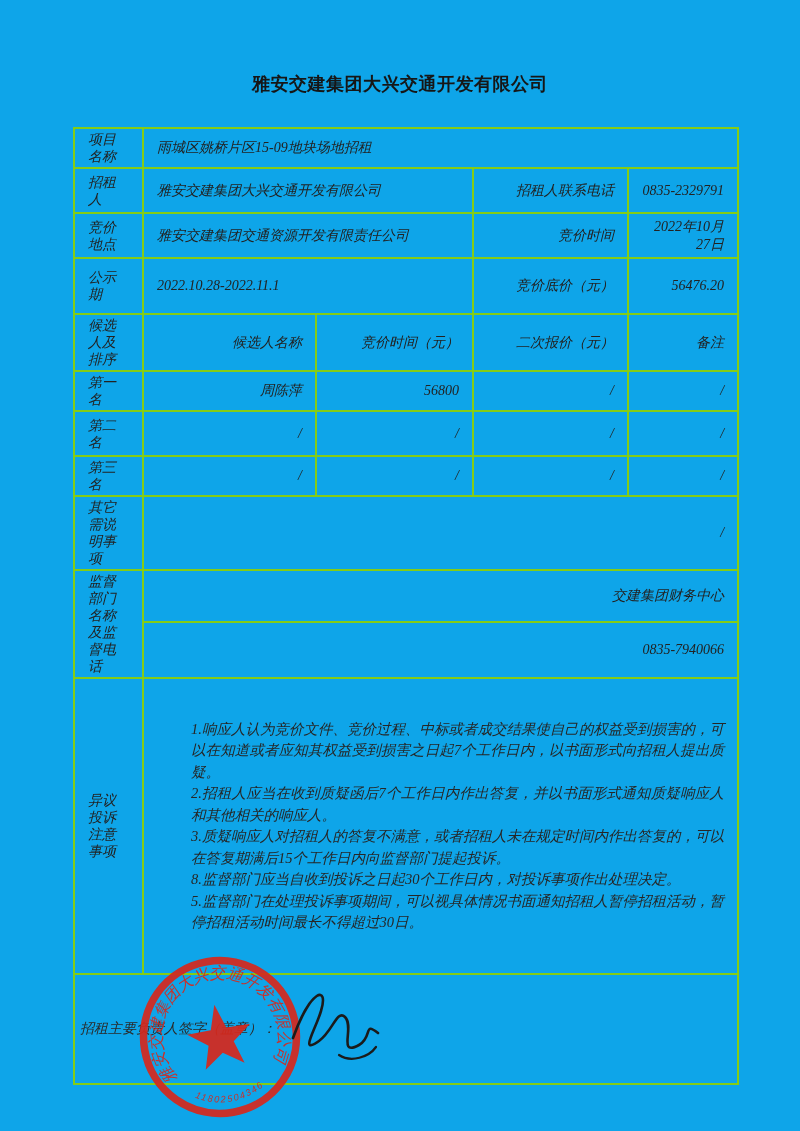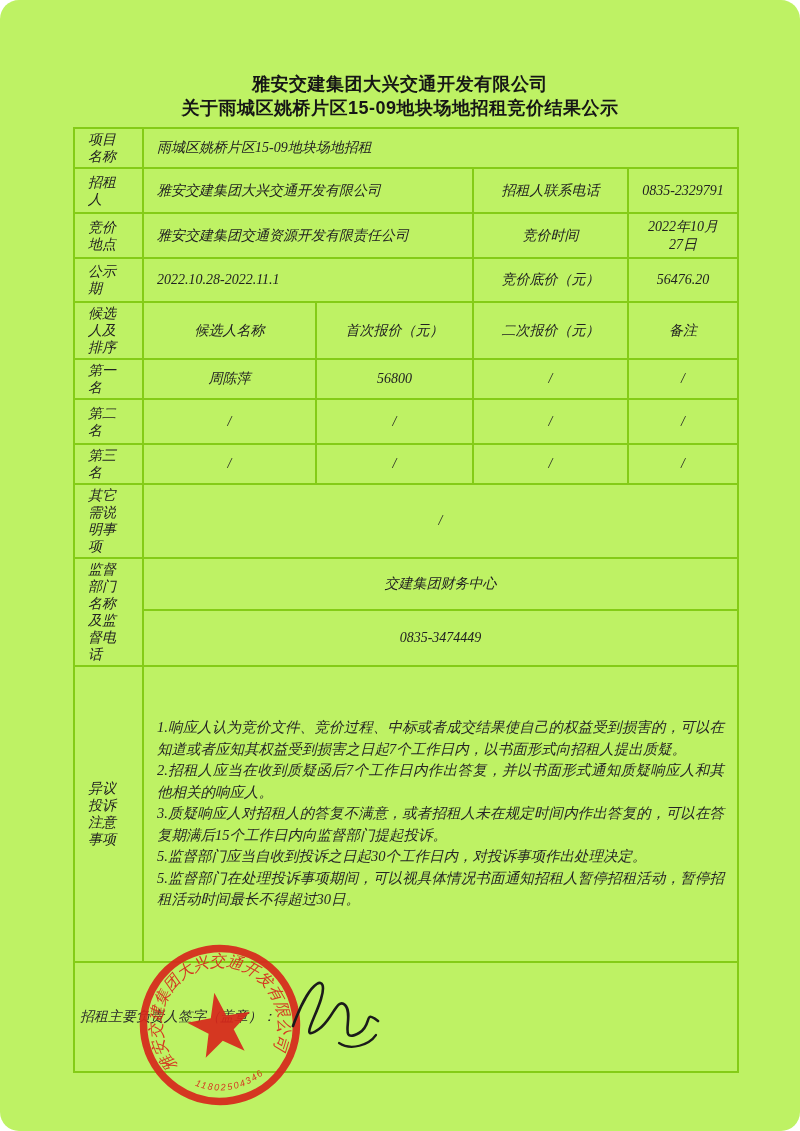--- a/index.html
+++ b/index.html
@@ -1,48 +1,47 @@
 <!DOCTYPE html>
 <html style="--seal-color: #d7281c;"><head>
 <meta charset="utf-8">
 <style>
   html,body { margin:0; padding:0; background:#fff; }
   .page {
-    position:relative; width:800px; height:1131px; background:#bef264;
+    position:relative; width:800px; height:1131px; background:#0ea5e9;
     font-family:"Liberation Serif","DejaVu Serif",serif; color:#1e1e1e;
     overflow:hidden;
-    border-radius:19px;
   }
   .title {
     position:absolute; top:72px; left:0; width:100%;
     text-align:center; font-weight:bold; font-size:18px; line-height:24px;
     font-family:"Liberation Sans","DejaVu Sans",sans-serif;
     color:#161616; letter-spacing:0.5px;
   }
   table.doc {
     position:absolute; left:73px; top:127px; width:664px;
     border-collapse:collapse; table-layout:fixed;
   }
   table.doc td {
     border:2px solid #84cc16; font-size:14px; padding:2px 13px;
     vertical-align:middle; color:#222; overflow:visible;font-style:italic;
   }
   td.lab  { text-align:left; padding-left:5px; line-height:17px; }
-  td.ctr  { text-align:center; }
+  td.ctr  { text-align:right; }
   td.lft  { text-align:left; padding-left:7px; }
   tr.r1  { height:40px; }  tr.r2  { height:45px; }
-  tr.r3  { height:45px; }  tr.r4  { height:44px; }
+  tr.r3  { height:45px; }  tr.r4  { height:56px; }
   tr.r5  { height:35px; }  tr.r6  { height:27px; }
   tr.r7  { height:45px; }  tr.r8  { height:36px; }
   tr.r9  { height:32px; }  tr.r10a{ height:37px; }
   tr.r10b{ height:40px; }  tr.r11 { height:296px; }
   tr.r12 { height:110px; }
   .objection-cell { padding:10px 8px 10px 8px; }
   .objection-item {
-    font-size:14.5px; line-height:21.5px; text-align:justify; color:#262626;
+    font-size:14.5px; line-height:21.5px; text-align:justify; color:#262626;margin-left:34px;
   }
   .sig-cell { position:relative; }
   .sig-label {
     position:absolute; left:5px; top:0; height:100%;
     display:flex; align-items:center; font-size:14px; color:#2a2a2a;
   }
   .seal {
     position:absolute; left:61px; top:-22px; width:168px; height:168px;
     transform:rotate(-10deg); opacity:0.92; pointer-events:none;
   }
@@ -52,21 +51,20 @@
     pointer-events:none;
   }
 </style>
 </head>
 <body>
 
 <div class="page">
 
   <div class="title">
     <div>雅安交建集团大兴交通开发有限公司</div>
-    <div>关于雨城区姚桥片区15-09地块场地招租竞价结果公示</div>
   </div>
 
   <table class="doc">
     <colgroup>
       <col style="width:69px">
         <col style="width:173px">
         <col style="width:157px">
       <col style="width:155px">
         <col style="width:110px">
     </colgroup>
@@ -89,21 +87,21 @@
       </tr>
       <tr class="r4">
         <td class="lab">公示期</td>
         <td class="lft" colspan="2">2022.10.28-2022.11.1</td>
         <td class="ctr">竞价底价（元）</td>
         <td class="ctr">56476.20</td>
       </tr>
       <tr class="r5">
         <td class="lab">候选人及排序</td>
         <td class="ctr">候选人名称</td>
-        <td class="ctr">首次报价（元）</td>
+        <td class="ctr">竞价时间（元）</td>
         <td class="ctr">二次报价（元）</td>
         <td class="ctr">备注</td>
       </tr>
       <tr class="r6">
         <td class="lab">第一名</td>
         <td class="ctr">周陈萍</td>
         <td class="ctr">56800</td>
         <td class="ctr">/</td>
         <td class="ctr">/</td>
       </tr>
@@ -123,29 +121,29 @@
       </tr>
       <tr class="r9">
         <td class="lab">其它需说明事项</td>
         <td class="ctr" colspan="4">/</td>
       </tr>
       <tr class="r10a">
         <td class="lab" rowspan="2">监督部门名称及监督电话</td>
         <td class="ctr" colspan="4">交建集团财务中心</td>
       </tr>
       <tr class="r10b">
-        <td class="ctr" colspan="4">0835-3474449</td>
+        <td class="ctr" colspan="4">0835-7940066</td>
       </tr>
       <tr class="r11">
         <td class="lab">异议投诉注意事项</td>
         <td class="objection-cell" colspan="4">
           <div class="objection-item">1.响应人认为竞价文件、竞价过程、中标或者成交结果使自己的权益受到损害的，可以在知道或者应知其权益受到损害之日起7个工作日内，以书面形式向招租人提出质疑。</div>
           <div class="objection-item">2.招租人应当在收到质疑函后7个工作日内作出答复，并以书面形式通知质疑响应人和其他相关的响应人。</div>
           <div class="objection-item">3.质疑响应人对招租人的答复不满意，或者招租人未在规定时间内作出答复的，可以在答复期满后15个工作日内向监督部门提起投诉。</div>
-          <div class="objection-item">5.监督部门应当自收到投诉之日起30个工作日内，对投诉事项作出处理决定。</div>
+          <div class="objection-item">8.监督部门应当自收到投诉之日起30个工作日内，对投诉事项作出处理决定。</div>
           <div class="objection-item">5.监督部门在处理投诉事项期间，可以视具体情况书面通知招租人暂停招租活动，暂停招租活动时间最长不得超过30日。</div>
         </td>
       </tr>
       <tr class="r12">
         <td class="sig-cell" colspan="5">
           <span class="sig-label">招租主要负责人签字（盖章）：</span>
 
           <svg class="seal" viewBox="0 0 200 200">
             <circle cx="100" cy="100" r="91" fill="none" stroke="var(--seal-color,#d7281c)" stroke-width="9"></circle>
             <polygon fill="var(--seal-color,#d7281c)" points="100,61 109.4,90.1 138,90.6 115.2,107.9 123.5,135.4 100,119 76.5,135.4 84.8,107.9 62,90.6 90.6,90.1"></polygon>

